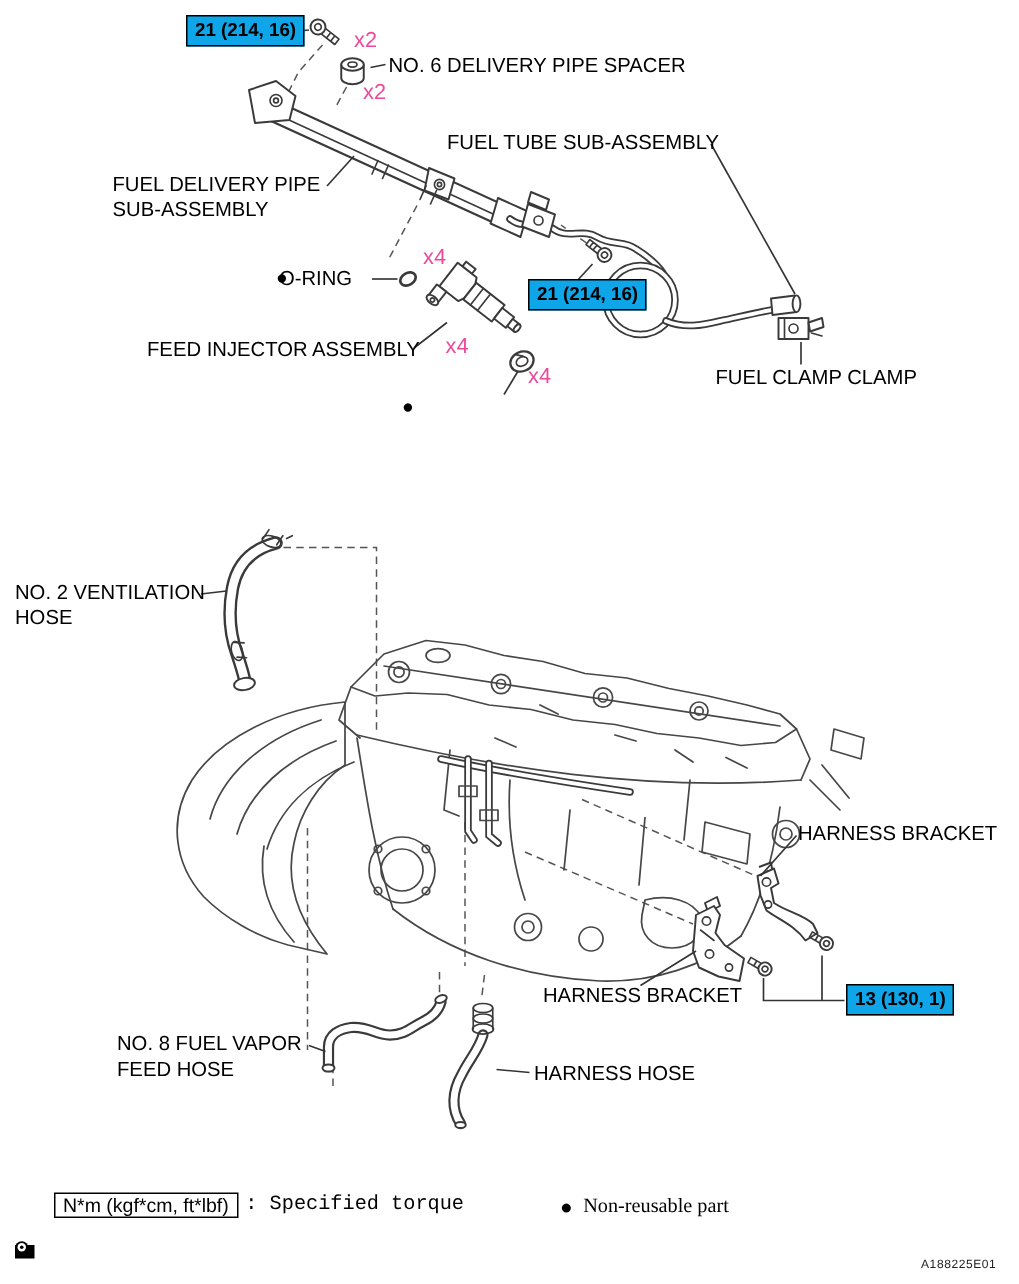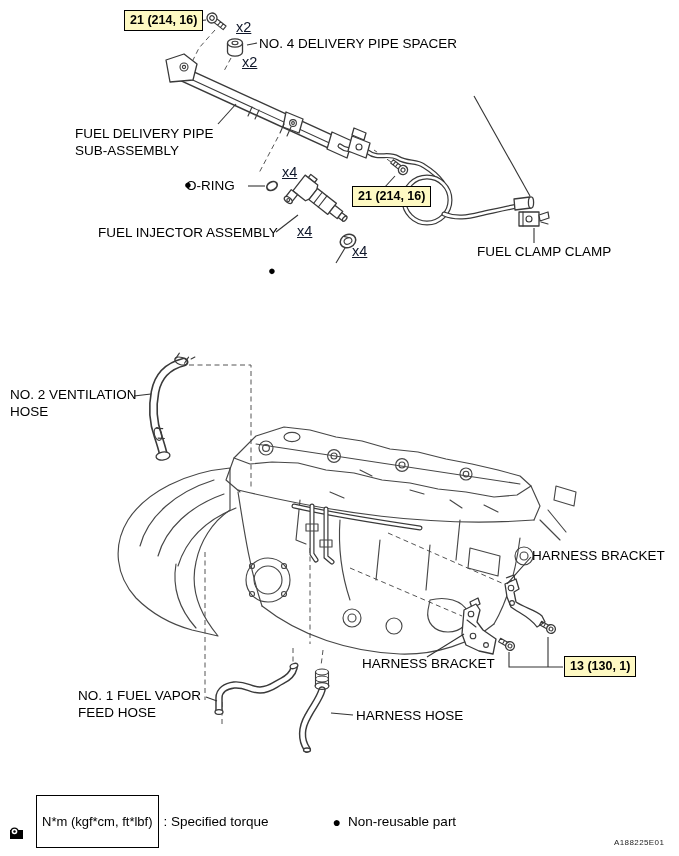--- a/index.html
+++ b/index.html
@@ -1,30 +1,30 @@
 <!DOCTYPE html>
 <html><head>
 <meta charset="utf-8">
 <style>
   html,body{margin:0;padding:0;background:#fff;}
   #canvas{position:relative;width:679px;height:856px;background:#fff;overflow:hidden;
           font-family:"Liberation Sans",sans-serif;}
   #art{position:absolute;left:0;top:0;}
   .lbl{position:absolute;font:13.5px/1.26 "Liberation Sans",sans-serif;color:#000;white-space:nowrap;}
   .wrap{white-space:normal;}
-  .qty{position:absolute;font:14.5px/1 "Liberation Sans",sans-serif;color:#0f172a;text-decoration:underline;}
-  .tq{position:absolute;border:1.6px solid #000;background:#fef9c3;
+  .qty{position:absolute;font:14.5px/1 "Liberation Sans",sans-serif;color:#ec4899;}
+  .tq{position:absolute;border:1.6px solid #000;background:#0ea5e9;
       font:bold 12.5px/1 "Liberation Sans",sans-serif;padding:3px 5px;white-space:nowrap;color:#000;}
   .bullet{display:inline-block;font-size:13px;}
   .legend{position:absolute;left:36px;top:795px;display:flex;align-items:center;
           font:13.5px/1 "Liberation Sans",sans-serif;color:#000;}
-  .legend .ubox{border:1.3px solid #000;padding:19px 5px;font:13px/1 "Liberation Sans",sans-serif;}
-  .legend .desc{margin-left:5px;}
+  .legend .ubox{border:1.3px solid #000;padding:1px 5px;font:13px/1 "Liberation Sans",sans-serif;}
+  .legend .desc{margin-left:5px;font-family:Liberation Mono, monospace;}
   .legend .bullet{margin-left:64px;font-size:14px;}
-  .legend .nrp{margin-left:7px;}
+  .legend .nrp{margin-left:7px;font-family:Liberation Serif, serif;}
   .figcode{position:absolute;left:614px;top:839px;font:8px/1 "Liberation Sans",sans-serif;
            letter-spacing:.4px;color:#222;}
   
   .tOut{fill:none;stroke:#3a3a3a;stroke-width:5;stroke-linecap:round;}
   .tIn {fill:none;stroke:#fff;stroke-width:2.6;stroke-linecap:round;}
   .rOut{fill:none;stroke:#3a3a3a;stroke-width:15;stroke-linecap:butt;}
   .rIn {fill:none;stroke:#fff;stroke-width:12;stroke-linecap:butt;}
   .hOut{fill:none;stroke:#3a3a3a;stroke-width:9;stroke-linecap:round;}
   .hIn {fill:none;stroke:#fff;stroke-width:5.8;stroke-linecap:round;}
   .sOut{fill:none;stroke:#3a3a3a;stroke-width:7.5;stroke-linecap:round;}
@@ -289,45 +289,46 @@
   <g transform="translate(10,827)">
     <rect x="0" y="3" width="13" height="9" fill="#000"></rect>
     <circle cx="4.5" cy="5" r="4.5" fill="#000"></circle>
     <circle cx="4.5" cy="4.5" r="2.8" fill="#fff"></circle>
     <circle cx="4.5" cy="4.5" r="1.2" fill="#000"></circle>
   </g>
 </svg>
 
 <div class="tq" style="left:124px;top:10px">21 (214, 16)</div>
 <span class="qty" style="left:236px;top:20px">x2</span>
-<div class="lbl" style="left:259px;top:35px">NO. 4 DELIVERY PIPE SPACER</div>
+<div class="lbl" style="left:259px;top:35px">NO. 6 DELIVERY PIPE SPACER</div>
 <span class="qty" style="left:242px;top:55px">x2</span>
 
-<div class="lbl wrap" style="left:75px;top:125px;width:150px">FUEL DELIVERY PIPE SUB-ASSEMBLY</div>
+<div class="lbl wrap" style="left:75px;top:114px;width:150px">FUEL DELIVERY PIPE SUB-ASSEMBLY</div>
+<div class="lbl" style="left:298px;top:86px">FUEL TUBE SUB-ASSEMBLY</div>
 
 <span class="lbl bullet" style="position:absolute;left:184px;top:177px">●</span>
 <div class="lbl" style="left:186px;top:177px">O-RING</div>
 <span class="qty" style="left:282px;top:165px">x4</span>
 
 <div class="tq" style="left:352px;top:186px">21 (214, 16)</div>
 
-<div class="lbl" style="left:98px;top:224px">FUEL INJECTOR ASSEMBLY</div>
+<div class="lbl" style="left:98px;top:224px">FEED INJECTOR ASSEMBLY</div>
 <span class="qty" style="left:297px;top:224px">x4</span>
 <span class="qty" style="left:352px;top:244px">x4</span>
 
 <span class="lbl bullet" style="position:absolute;left:268px;top:263px">●</span>
 
 <div class="lbl" style="left:477px;top:243px">FUEL CLAMP CLAMP</div>
 
 <div class="lbl wrap" style="left:10px;top:386px;width:140px">NO. 2 VENTILATION HOSE</div>
 <div class="lbl" style="left:532px;top:547px">HARNESS BRACKET</div>
 <div class="lbl" style="left:362px;top:655px">HARNESS BRACKET</div>
 <div class="tq" style="left:564px;top:656px">13 (130, 1)</div>
 
-<div class="lbl wrap" style="left:78px;top:687px;width:140px">NO. 1 FUEL VAPOR FEED HOSE</div>
+<div class="lbl wrap" style="left:78px;top:687px;width:140px">NO. 8 FUEL VAPOR FEED HOSE</div>
 <div class="lbl" style="left:356px;top:707px">HARNESS HOSE</div>
 
 <div class="legend">
   <span class="ubox">N*m (kgf*cm, ft*lbf)</span>
   <span class="desc">: Specified torque</span>
   <span class="bullet">●</span>
   <span class="nrp">Non-reusable part</span>
 </div>
 
 <div class="figcode">A188225E01</div>

